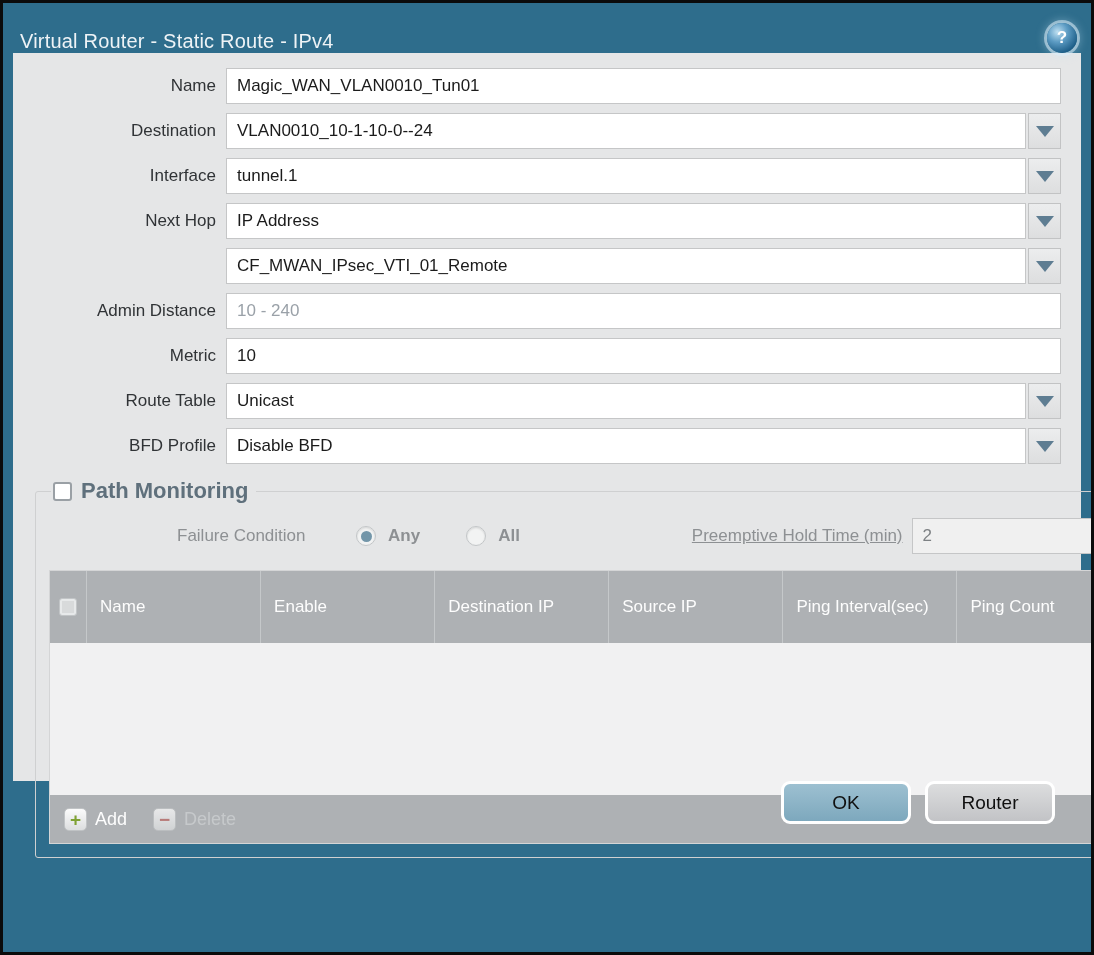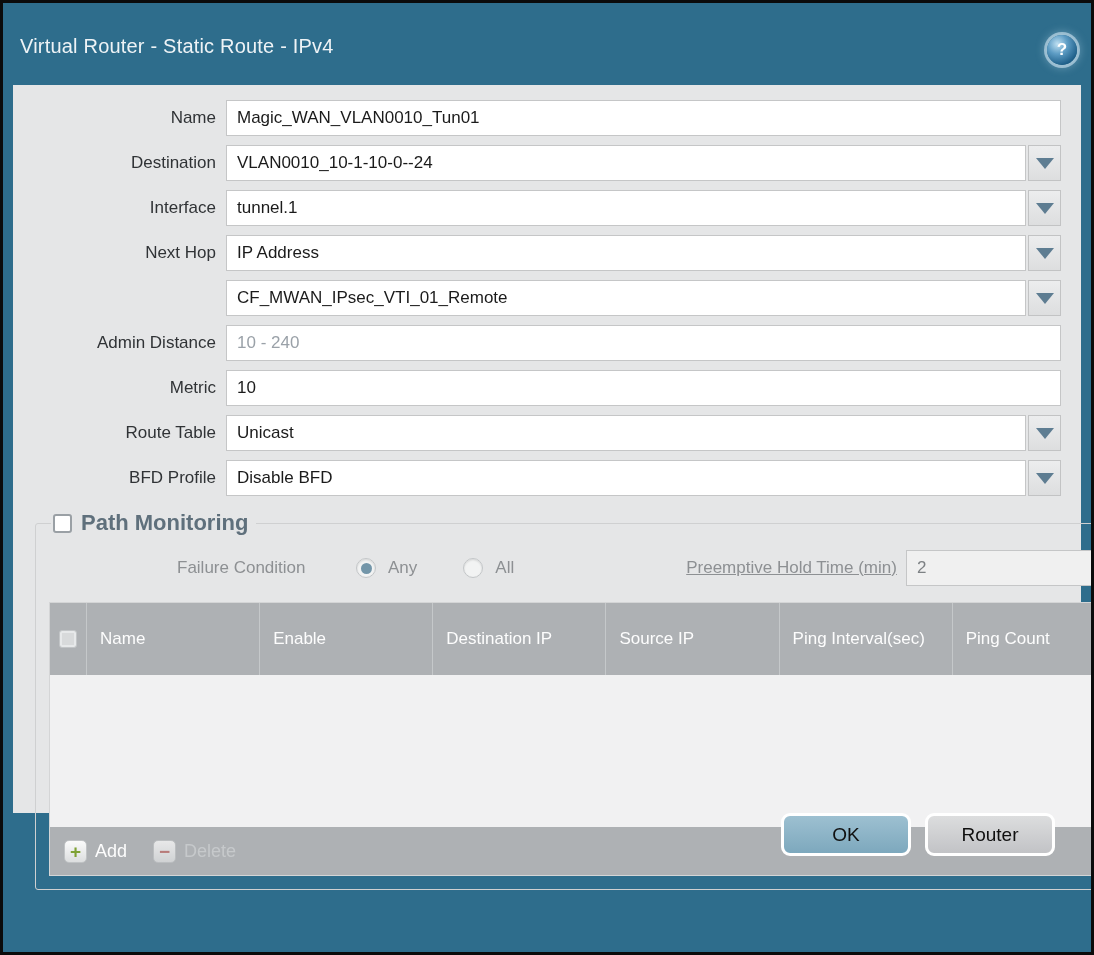--- a/index.html
+++ b/index.html
@@ -10,24 +10,23 @@
     width: 1094px; height: 955px;
     border: 3px solid #0b0b0b;
     background: #2e6d8c;
     position: relative;
     overflow: hidden;
   }
 
   
   .titlebar {
     height: 50px;
-    display: flex; align-items: flex-start;
+    display: flex; align-items: flex-end;
     padding: 0 14px 0 17px;
     color: #eef3f6;
-    margin-top: 32px;
   }
   .titlebar .title { font-size: 20px; letter-spacing: .2px; flex: 1; }
   .help-icon {
     width: 30px; height: 30px; border-radius: 50%;
     background: radial-gradient(circle at 35% 30%, #bfe0f2 0%, #5d9cc4 35%, #1d5e88 75%, #124a6e 100%);
     box-shadow: 0 0 0 3px rgba(220,238,250,.55), 0 0 8px 3px rgba(200,230,250,.35);
     color: #ffffff; font-weight: bold; font-size: 17px;
     display: flex; align-items: center; justify-content: center;
     cursor: pointer;
   }
@@ -83,21 +82,21 @@
   .pm-checkbox {
     width: 19px; height: 19px;
     background: #ffffff; border: 2px solid #9aa0a5; border-radius: 3px;
     cursor: pointer;
   }
   .pm-title { font-size: 22px; font-weight: bold; color: #5f707c; }
 
   .pm-row { display: flex; align-items: center; margin: 12px 0 16px 0; }
   .dim-label { font-size: 17px; color: #8d9093; }
   .fc-label { width: 165px; margin-left: 128px; text-align: left; }
-  .radio-group { display: flex; align-items: center; margin-left: 14px; gap: 10px; }
+  .radio-group { display: flex; align-items: center; margin-left: 14px; gap: 10px; font-weight: bold; }
   .radio {
     width: 20px; height: 20px; border-radius: 50%;
     background: #f2f3f3; border: 1px solid #c3c6c8;
     box-shadow: inset 0 1px 2px rgba(0,0,0,.12);
     display: flex; align-items: center; justify-content: center;
     cursor: pointer;
   }
   .radio.selected::after {
     content: ""; width: 11px; height: 11px; border-radius: 50%;
     background: #7396a9;

